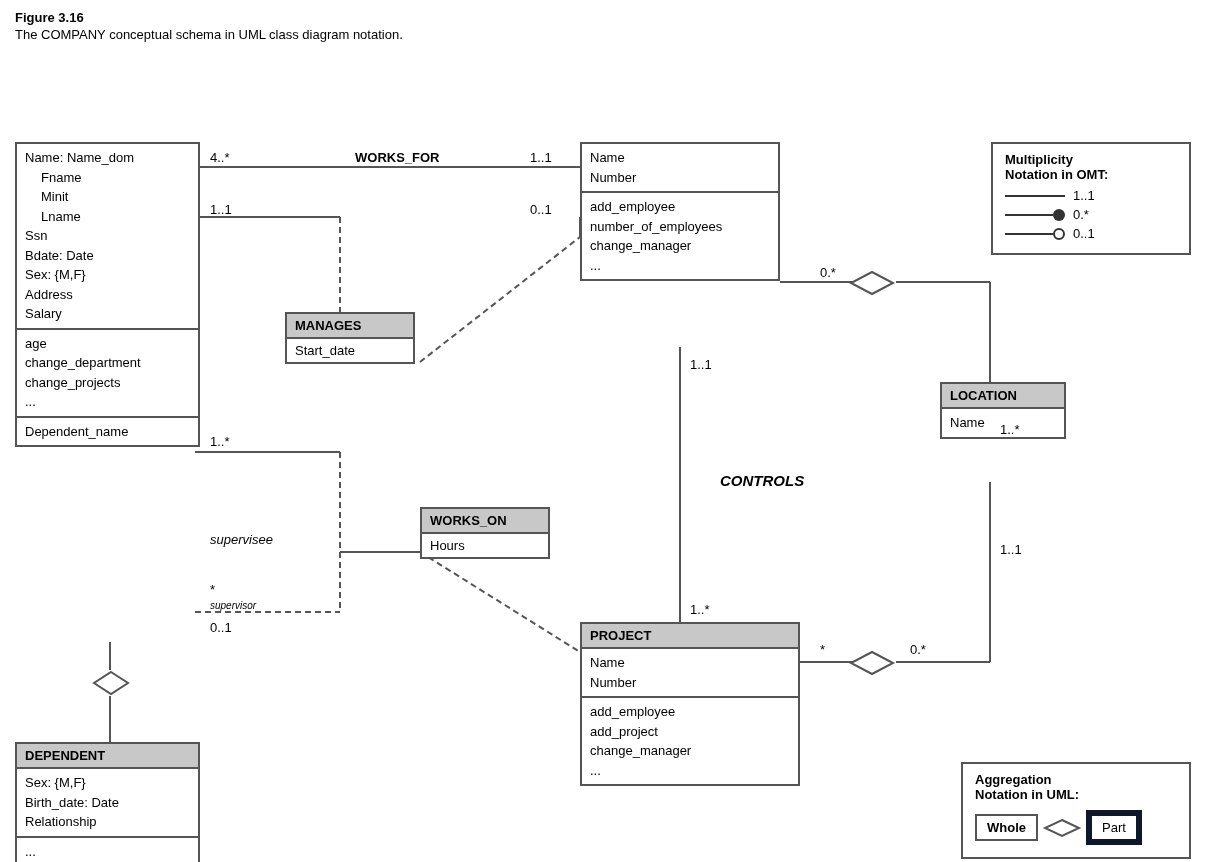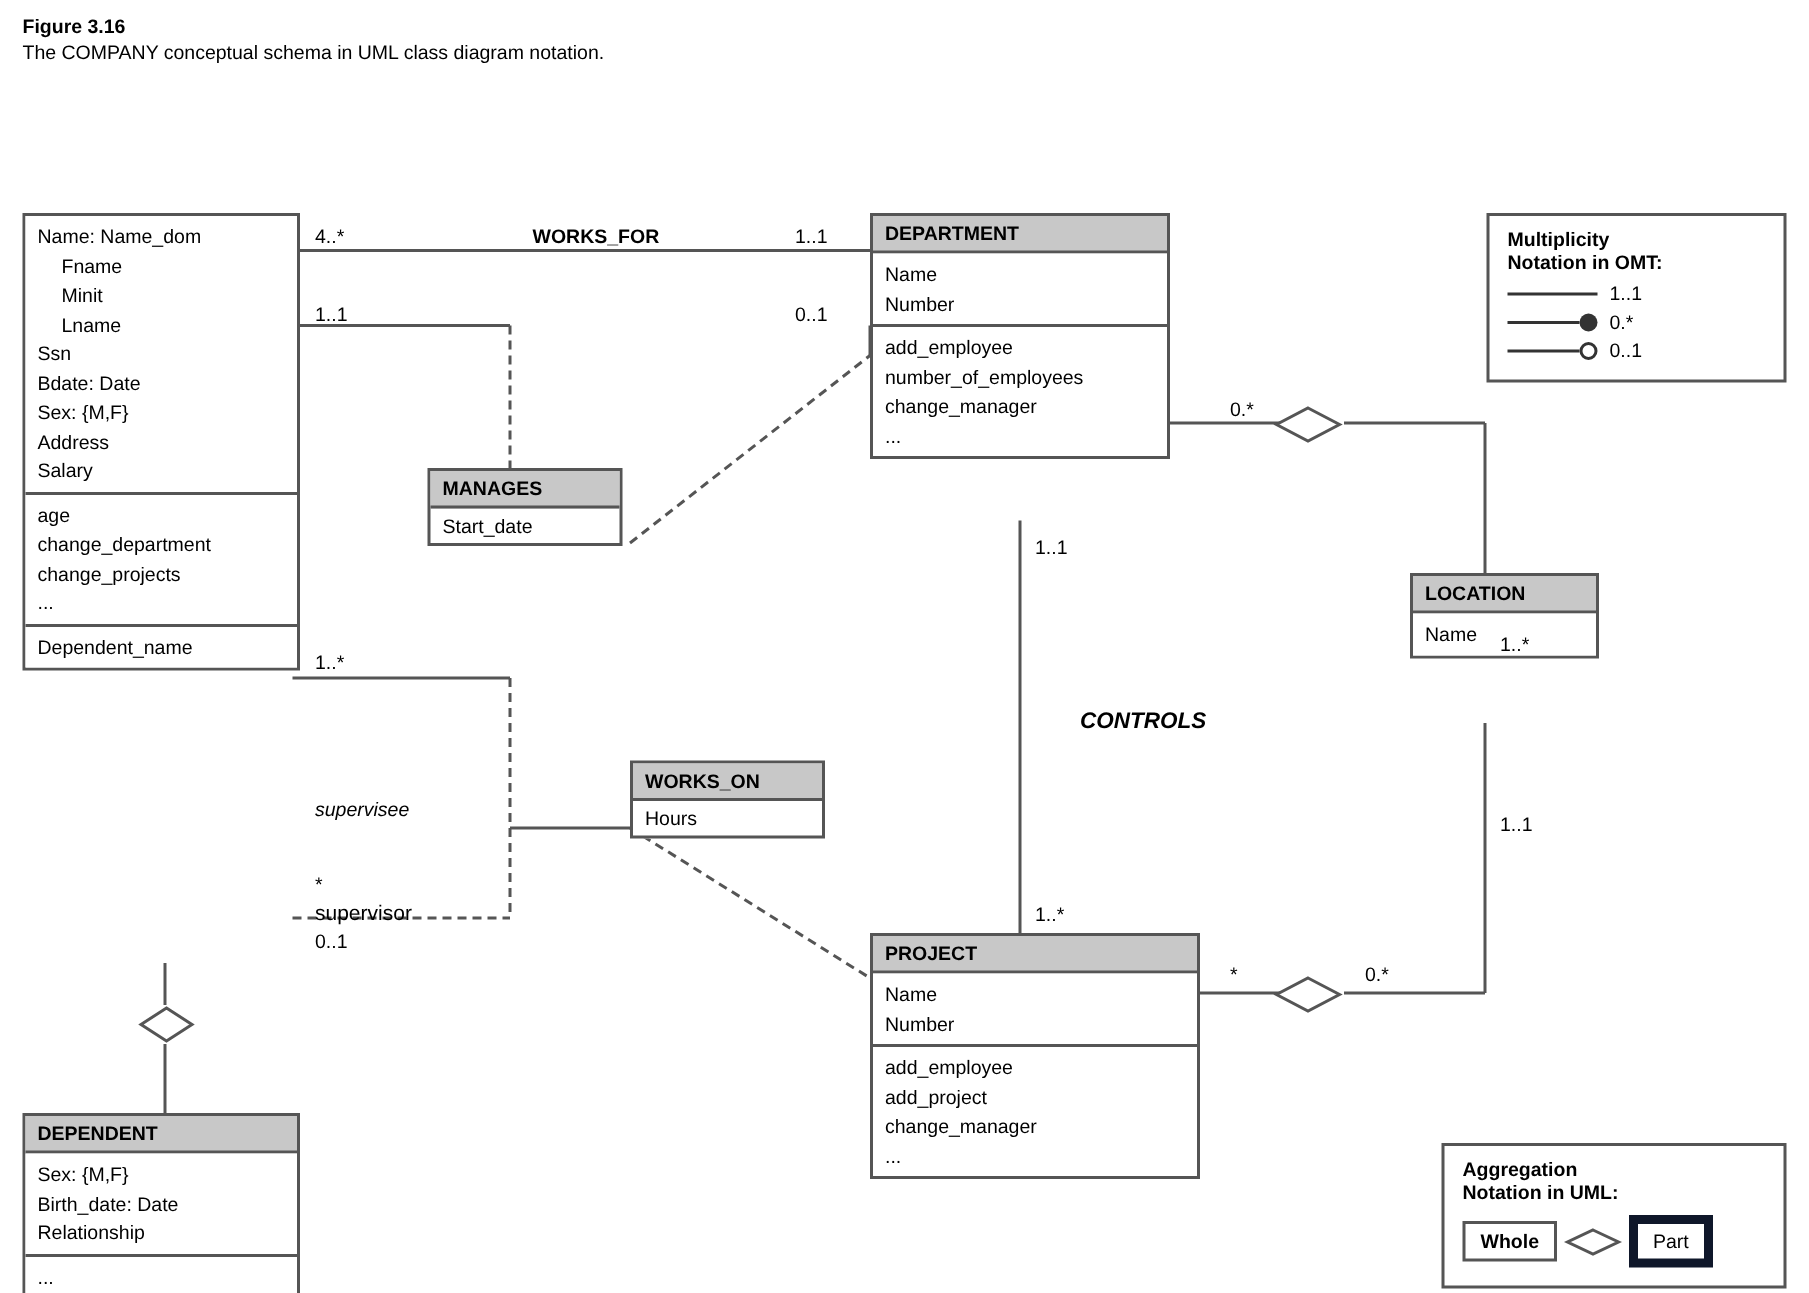--- a/index.html
+++ b/index.html
@@ -154,21 +154,20 @@
       <p>change_department</p>
       <p>change_projects</p>
       <p>...</p>
     </div>
     <div class="uml-class-section">
       <p>Dependent_name</p>
     </div>
   </div>
 
   <div class="uml-class" style="left:580px; top:90px; width:200px;">
-    <div class="uml-class-header">DEPARTMENT</div>
     <div class="uml-class-section">
       <p>Name</p>
       <p>Number</p>
     </div>
     <div class="uml-class-section">
       <p>add_employee</p>
       <p>number_of_employees</p>
       <p>change_manager</p>
       <p>...</p>
     </div>
@@ -224,21 +223,21 @@
   <div style="position:absolute;left:210px;top:98px;font-size:13px;">4..*</div>
   <div style="position:absolute;left:355px;top:98px;font-size:13px;font-weight:bold;">WORKS_FOR</div>
   <div style="position:absolute;left:530px;top:98px;font-size:13px;">1..1</div>
 
   <div style="position:absolute;left:210px;top:150px;font-size:13px;">1..1</div>
   <div style="position:absolute;left:530px;top:150px;font-size:13px;">0..1</div>
 
   <div style="position:absolute;left:210px;top:382px;font-size:13px;">1..*</div>
   <div style="position:absolute;left:210px;top:480px;font-size:13px;font-style:italic;">supervisee</div>
   <div style="position:absolute;left:210px;top:530px;font-size:13px;">*</div>
-  <div style="position:absolute;left:210px;top:548px;font-size:14px;">supervisor</div>
+  <div style="position:absolute;left:210px;top:548px;font-size:10px;font-style:italic;">supervisor</div>
   <div style="position:absolute;left:210px;top:568px;font-size:13px;">0..1</div>
 
   <div style="position:absolute;left:720px;top:420px;font-size:15px;font-weight:bold;font-style:italic;">CONTROLS</div>
 
   <div style="position:absolute;left:690px;top:305px;font-size:13px;">1..1</div>
   <div style="position:absolute;left:690px;top:550px;font-size:13px;">1..*</div>
 
   <div style="position:absolute;left:820px;top:590px;font-size:13px;">*</div>
   <div style="position:absolute;left:910px;top:590px;font-size:13px;">0.*</div>
 

